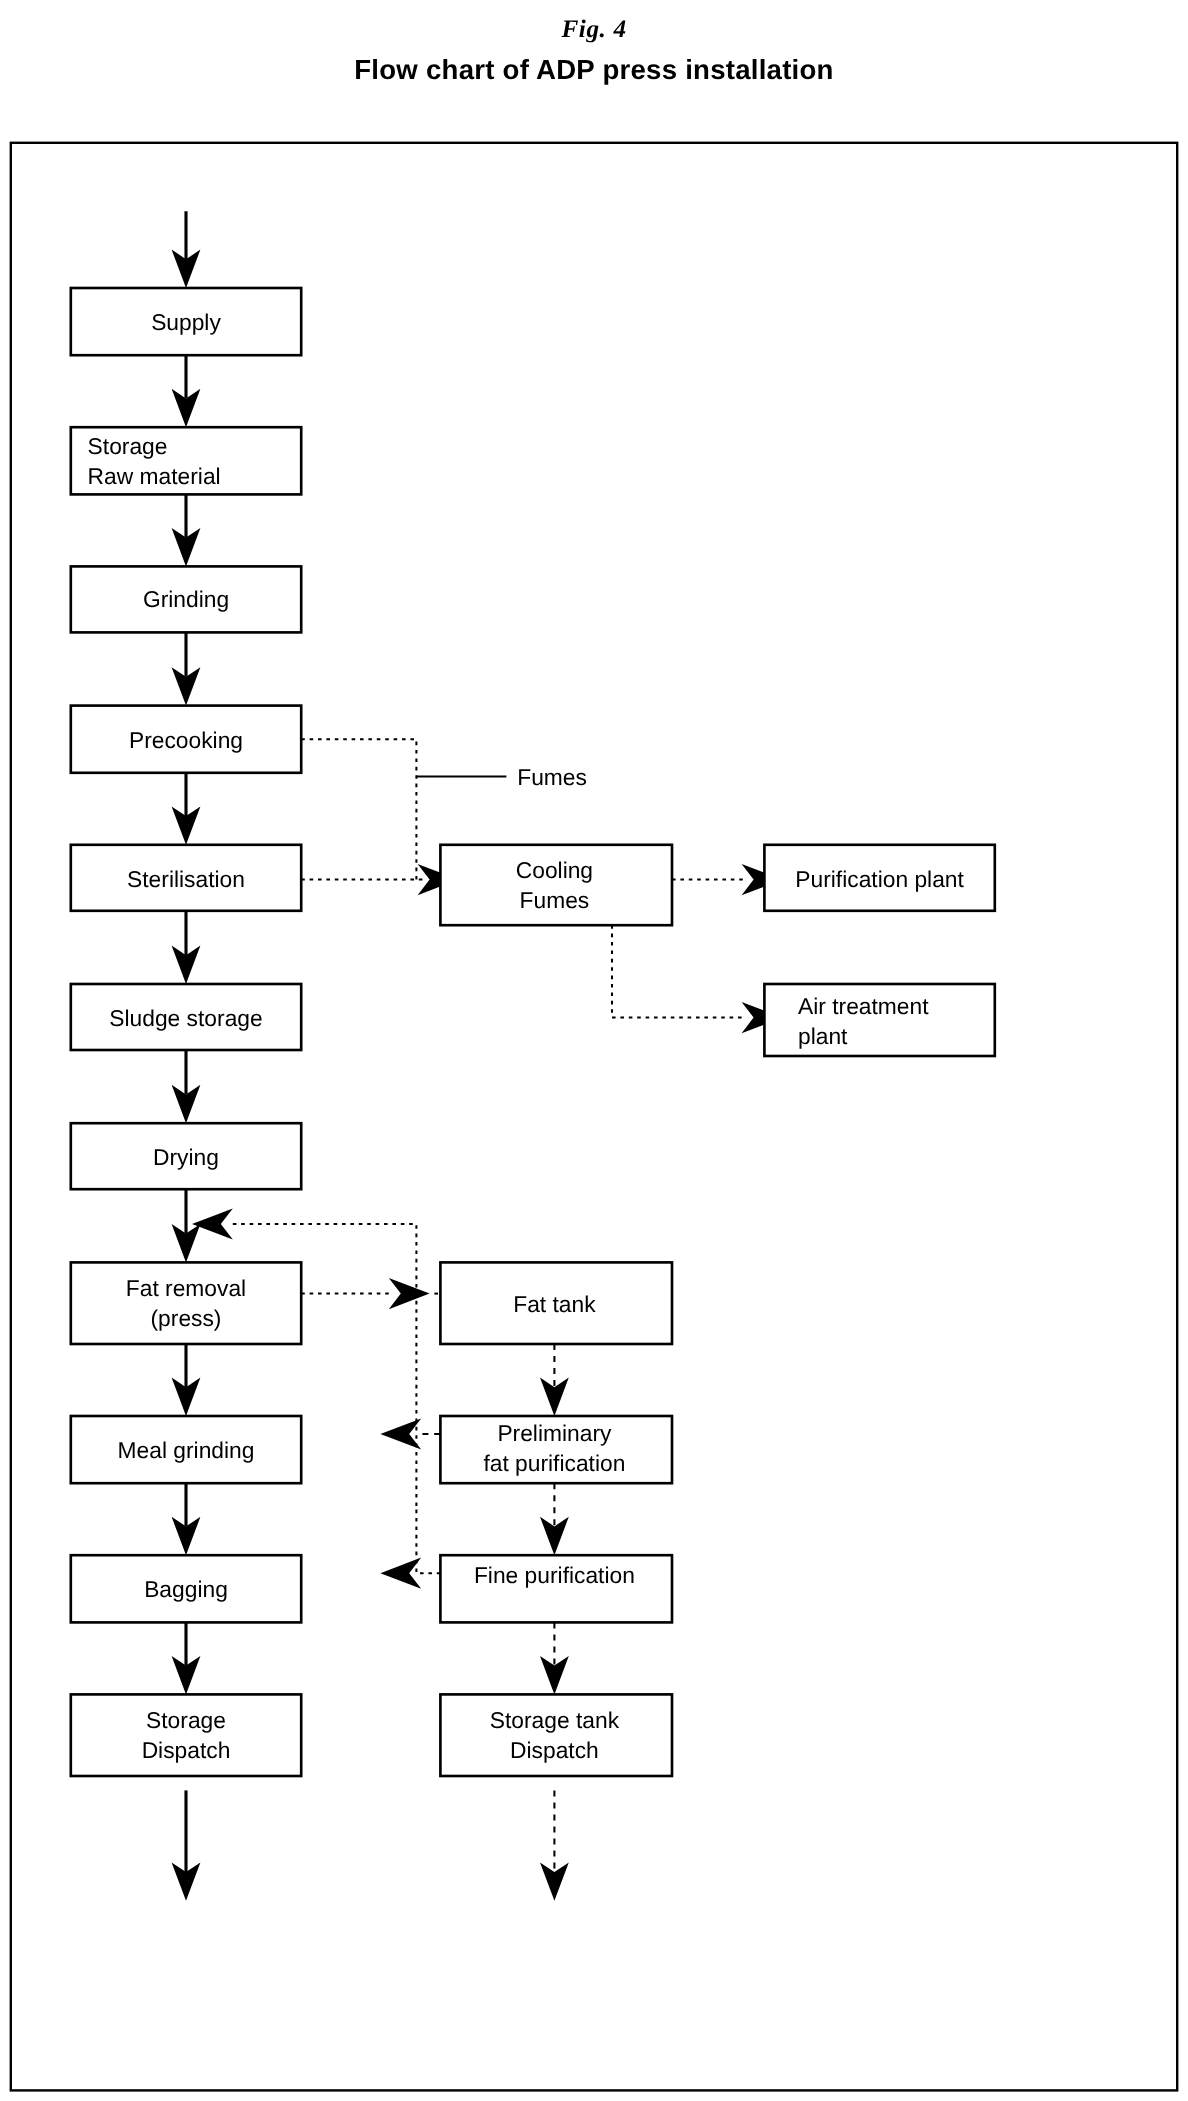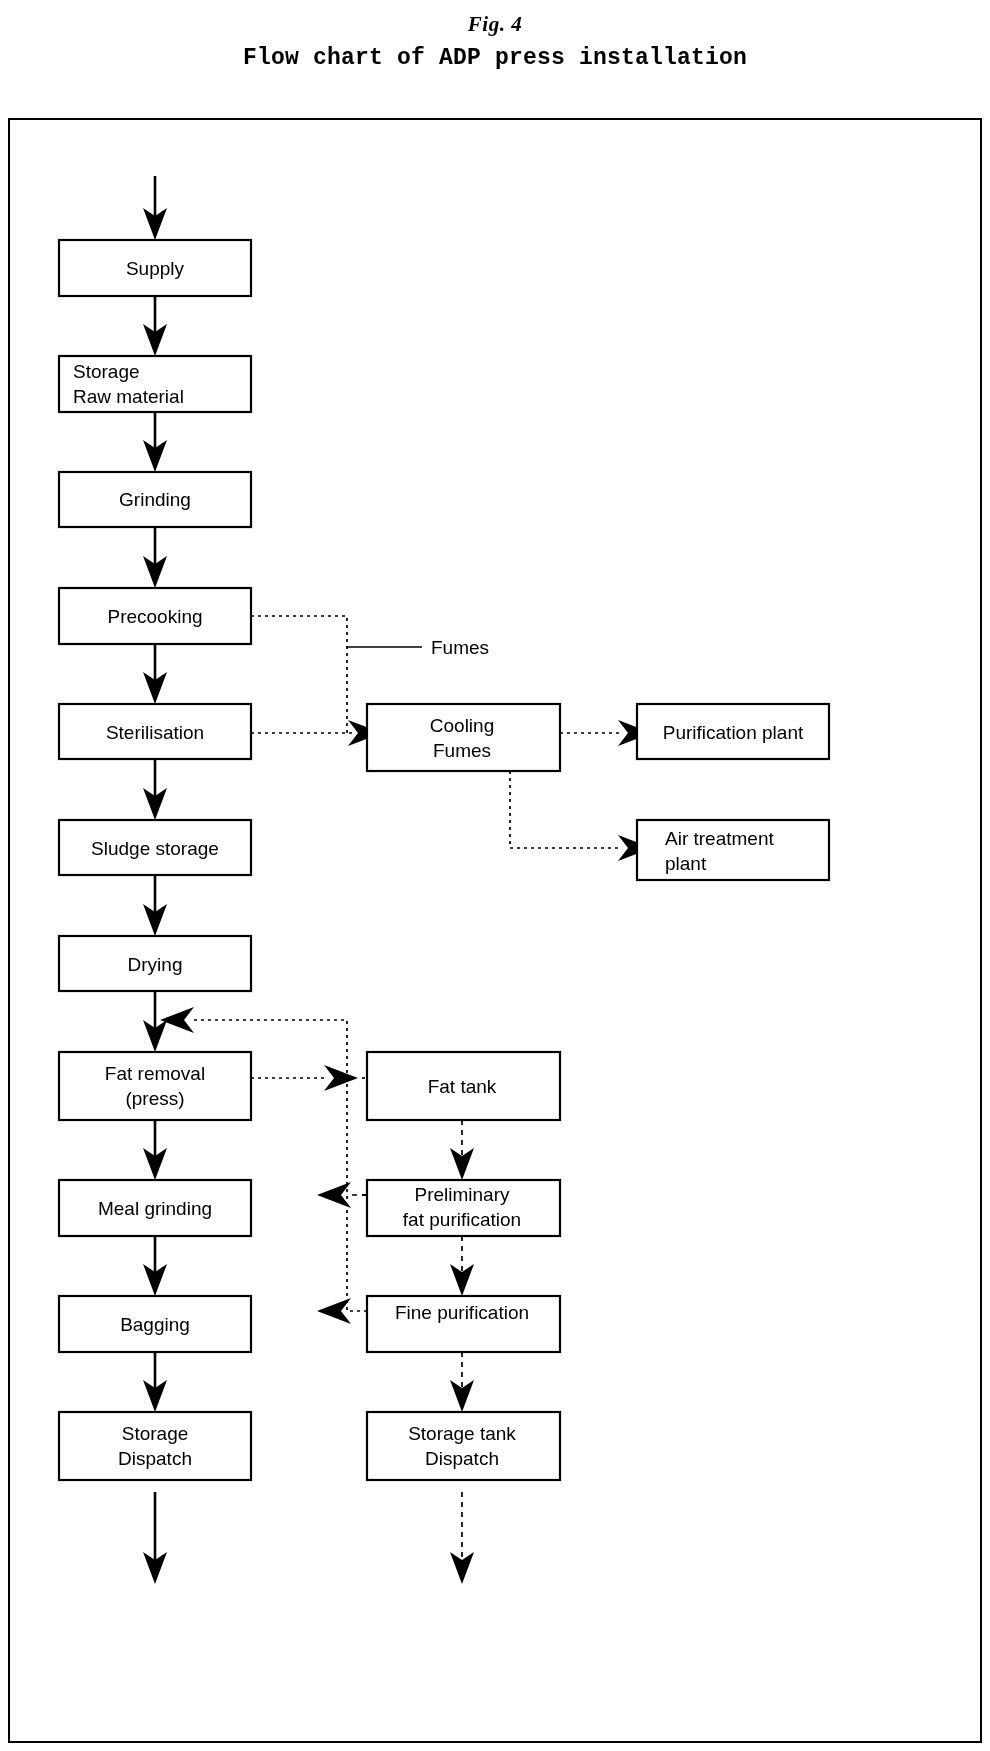--- a/index.html
+++ b/index.html
@@ -29,21 +29,21 @@
   }
   .fig-label {
     font-family: "Liberation Serif", serif;
     font-style: italic;
     font-weight: bold;
     font-size: 21px;
     letter-spacing: 0.5px;
     margin-top: 12px;
   }
   .fig-caption {
-    font-family: Liberation Mono, monospace;
+    font-family: Liberation Sans, sans-serif;
     font-weight: bold;
     font-size: 23px;
     letter-spacing: 0.2px;
     margin-top: 8px;
   }
   #diagram-frame {
     position: absolute;
     left: 8px;
     top: 118px;
     width: 974px;

